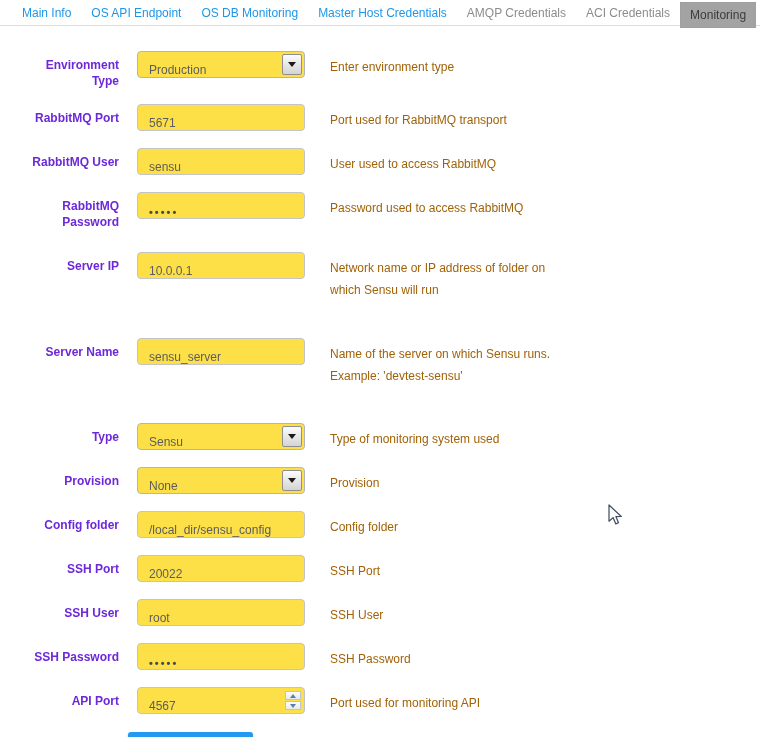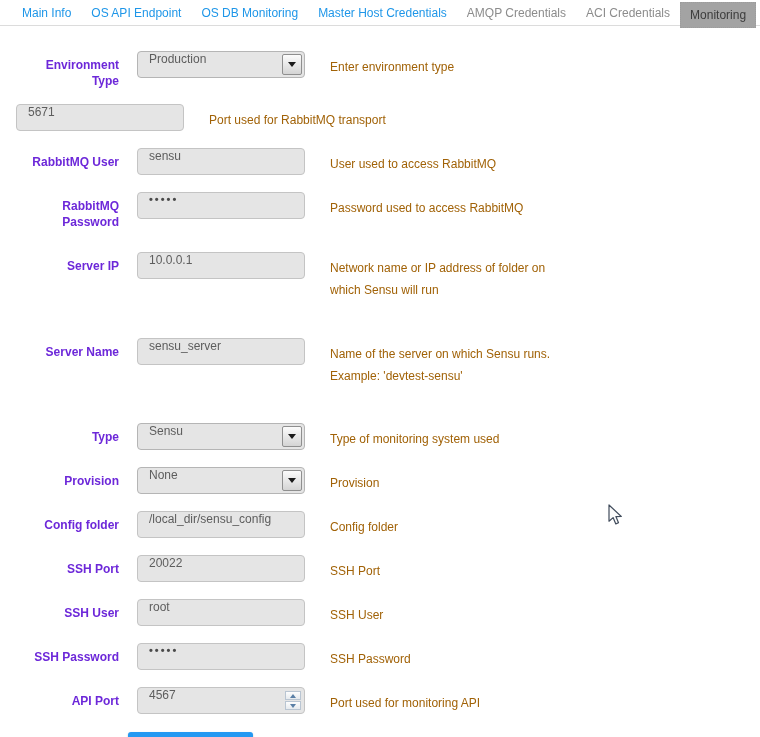--- a/index.html
+++ b/index.html
@@ -21,22 +21,22 @@
   .row { display:flex; align-items:flex-start; margin-bottom:17px; }
   .row:nth-child(1) { margin-bottom:15px; }
   .row:nth-child(4) { margin-bottom:22px; }
   .row:nth-child(5) { margin-bottom:37px; }
   .row:nth-child(6) { margin-bottom:36px; }
   .lbl { width:103px; margin-right:18px; padding-top:6px; text-align:right;
          font-size:12px; font-weight:bold; color:#6d28d9; line-height:16px; }
   .ctrl { position:relative; width:168px; height:27px; flex:0 0 168px; }
 
   .input, .select { position:relative; width:168px; height:27px;
-         border:1px solid #c4c4c4; border-radius:4px; background:#e5e5e5;
-         display:flex; align-items:flex-start; cursor:text; }
+         border:1px solid #c4c4c4; border-radius:4px; background:#fde047;
+         display:flex; align-items:flex-end; cursor:text; }
   .select { border-color:#b5b5b5; cursor:default; }
   .val { padding-left:11px; font-size:12px; color:#5d5d5d; white-space:nowrap;
          overflow:hidden; }
   .password .val { font-weight:bold; letter-spacing:2px; color:#4a4a4a; font-size:11px; }
 
   .sel-btn { position:absolute; right:2px; top:2px; bottom:2px; width:20px;
              border:1px solid #8f8f8f; border-radius:2px;
              background:linear-gradient(#fcfcfc,#d4d4d4);
              display:flex; align-items:center; justify-content:center; cursor:pointer; }
   .tri-down { width:0; height:0; border-left:4px solid transparent;
@@ -90,20 +90,21 @@
             <span class="sel-btn">
               <span class="tri-down"></span>
             </span>
           </div>
         </div>
     <div class="help">
           <div>Enter environment type</div>
         </div>
   </div>
       <div class="row">
+    <label class="lbl">RabbitMQ Port</label>
     <div class="ctrl">
           <div class="input">
             <span class="val">5671</span>
           </div>
         </div>
     <div class="help">
           <div>Port used for RabbitMQ transport</div>
         </div>
   </div>
       <div class="row">

